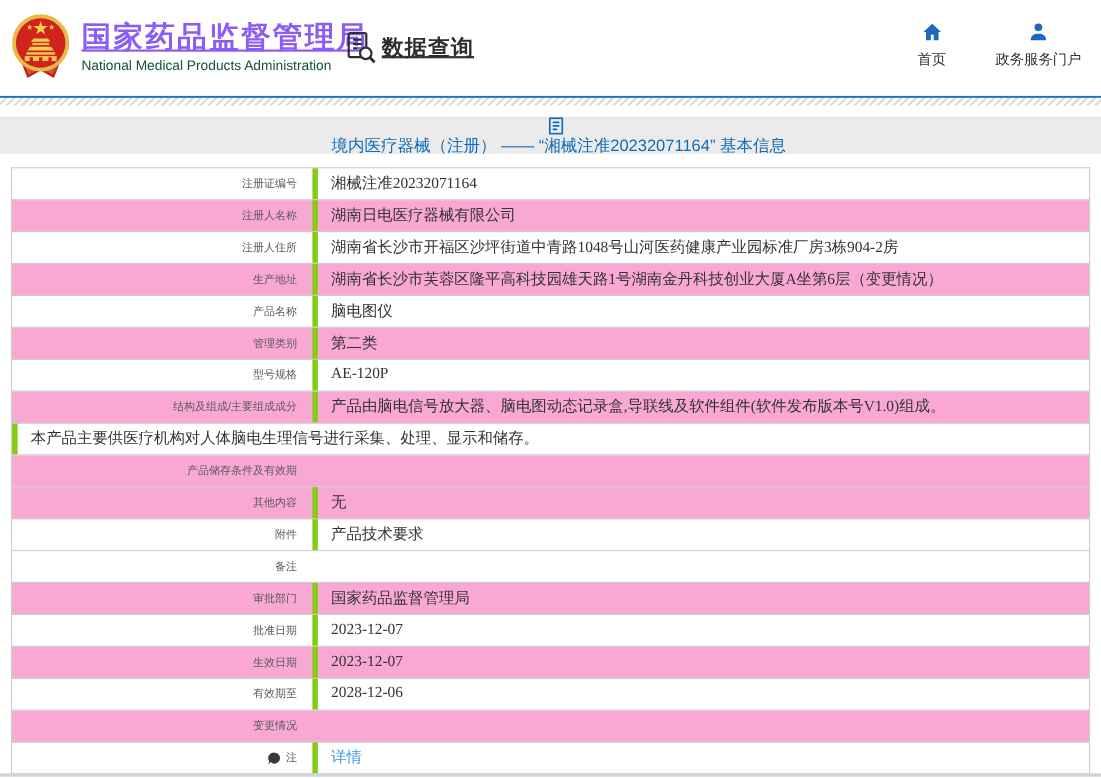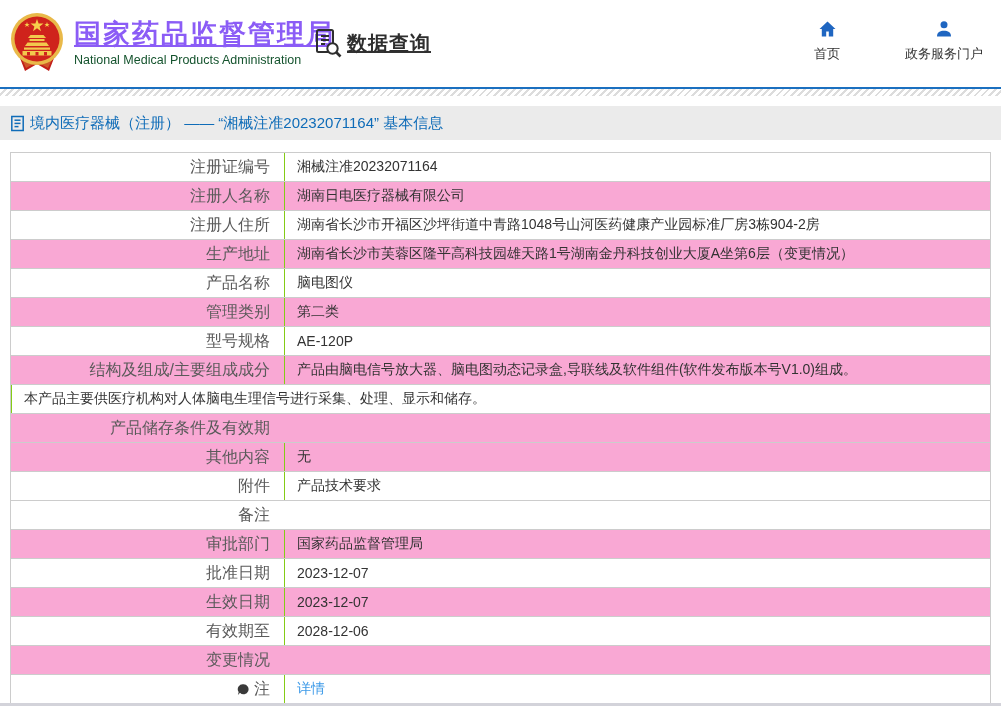--- a/index.html
+++ b/index.html
@@ -11,50 +11,50 @@
   }
   
   .header { height:87px; position:relative; background:#fff; }
   .logo-wrap { position:absolute; left:8px; top:11px; display:flex; align-items:center; }
   .emblem { width:58px; height:64px; flex:none; }
   .agency { margin-left:8px; }
   .agency-title { font-size:27px; font-weight:bold; color:#8b5cf6; letter-spacing:2px; line-height:1.15;text-decoration:underline; }
   .agency-sub { font-size:12.5px; color:#14532d; margin-top:3px; }
   .query-nav { position:absolute; left:313px; top:27px; display:flex; align-items:center; cursor:pointer;text-decoration:underline; }
   .query-label { font-size:20px; font-weight:600; color:#2e2e2e; margin-left:4px; letter-spacing:1px; }
-  .top-right { position:absolute; right:18px; top:20px; display:flex; gap:54px; }
+  .top-right { position:absolute; right:18px; top:20px; display:flex; gap:34px; }
   .nav-item { display:flex; flex-direction:column; align-items:center; gap:7px; cursor:pointer; min-width:48px; }
   .nav-item .nav-label { font-size:13px; color:#333; white-space:nowrap; }
   .blue-line { height:2px; background:#1b70c0; }
   .hatch {
     height:7px;
     background:repeating-linear-gradient(135deg,#ffffff 0 3px,#dcdcdc 3px 5px);
   }
   
   .crumb-bar {
     margin-top:10px; height:34px; background:#ebebeb;
-    display:flex; align-items:center; padding-left:10px;
+    display:flex; align-items:center; padding-left:10px;flex-direction:column;
   }
   .crumb-text { font-size:15px; color:#0f6cb8; margin-left:5px; }
   
   .info-table {
     position:absolute; left:10px; top:152px; width:981px;
     border:1px solid #ccc; border-bottom:none; background:#fff;
   }
   .row { display:flex; height:29px; border-bottom:1px solid #ccc; align-items:stretch; }
   .row.alt { background:#f9a8d4; }
   .label-cell {
     width:273px; flex:none; display:flex; align-items:center; justify-content:flex-end;
-    padding-right:14px; font-size:16px; color:#5a5a5a; gap:4px;
+    padding-right:14px; font-size:10px; color:#5a5a5a; gap:4px;
   }
   .value-cell {
     flex:1; display:flex; align-items:center; padding-left:12px;
     font-size:14px; color:#333; overflow:hidden; white-space:nowrap;
   }
-  .value-cell.divided { border-left:1px solid #84cc16; }
+  .value-cell.divided { border-left:5px solid #84cc16;font-family:Liberation Serif, serif; }
   .detail-link { color:#3d9ae8; text-decoration:none; cursor:pointer; }
   .comment-ic { display:inline-flex; width:13px; height:13px; }
   .footer-line { position:absolute; left:0; top:703px; width:1001px; height:3px; background:#d3d3da; }
   svg { display:block; }
 </style>
 </head>
 <body>
 
 <div class="header">
   <div class="logo-wrap">

